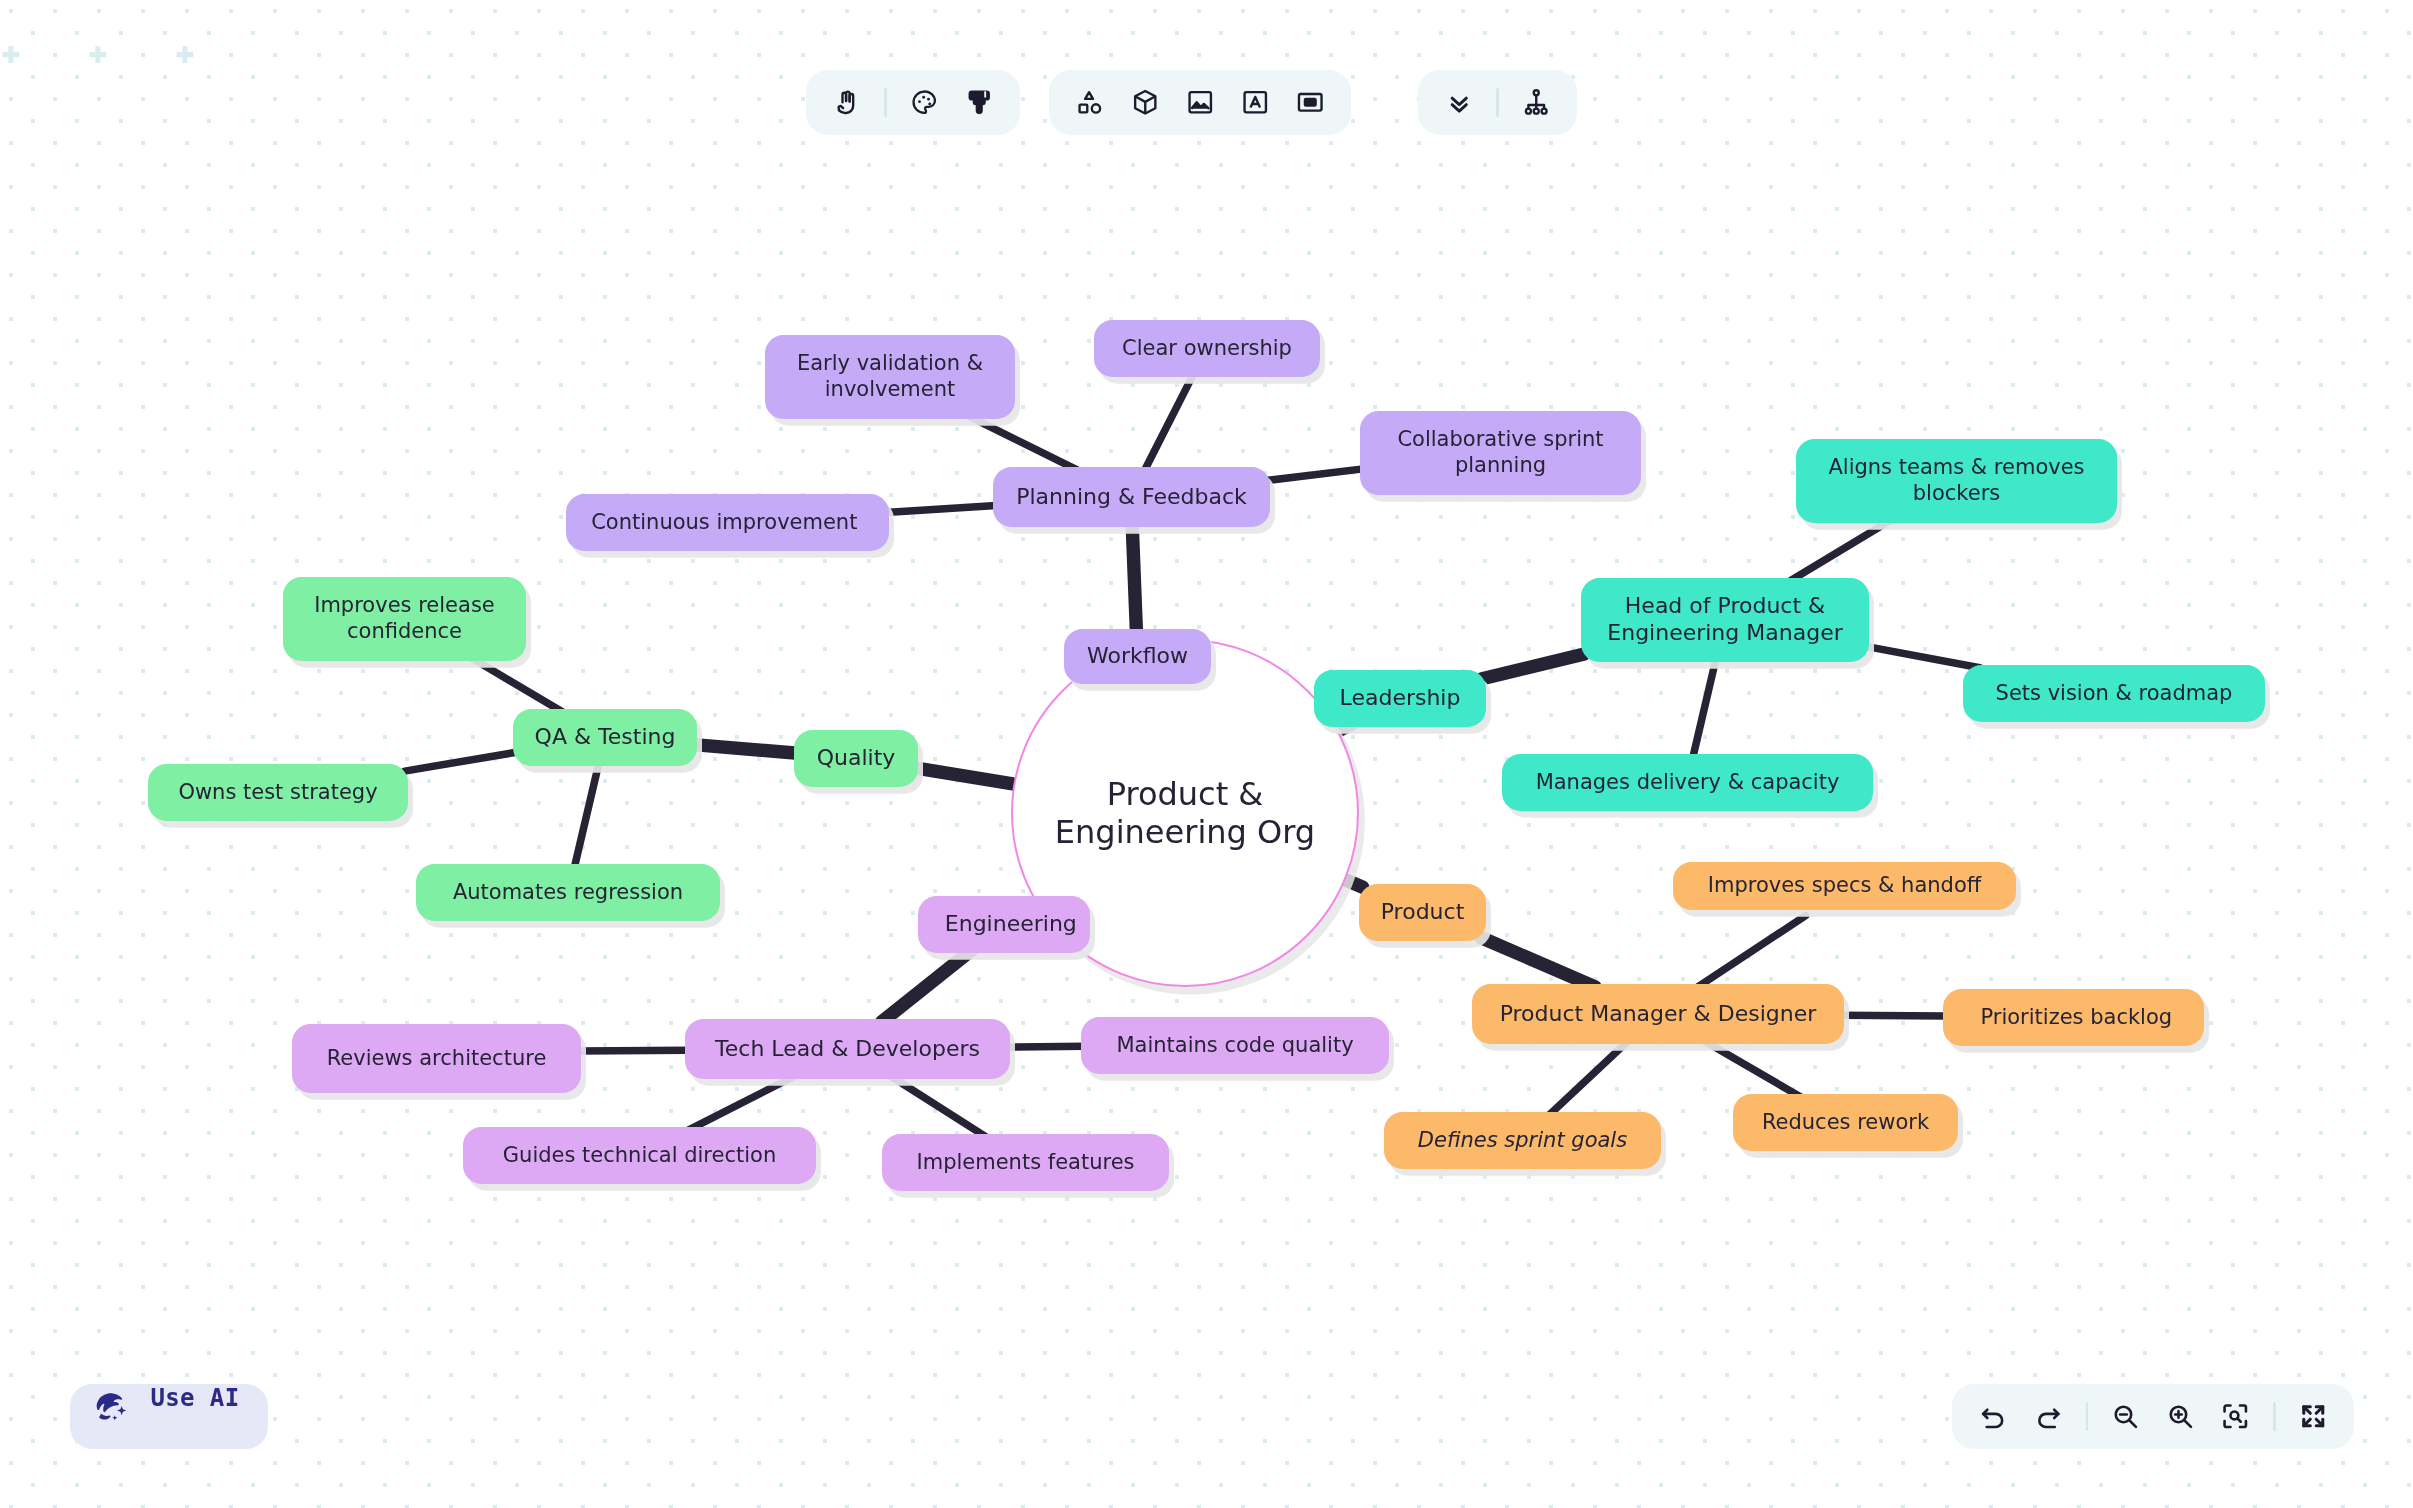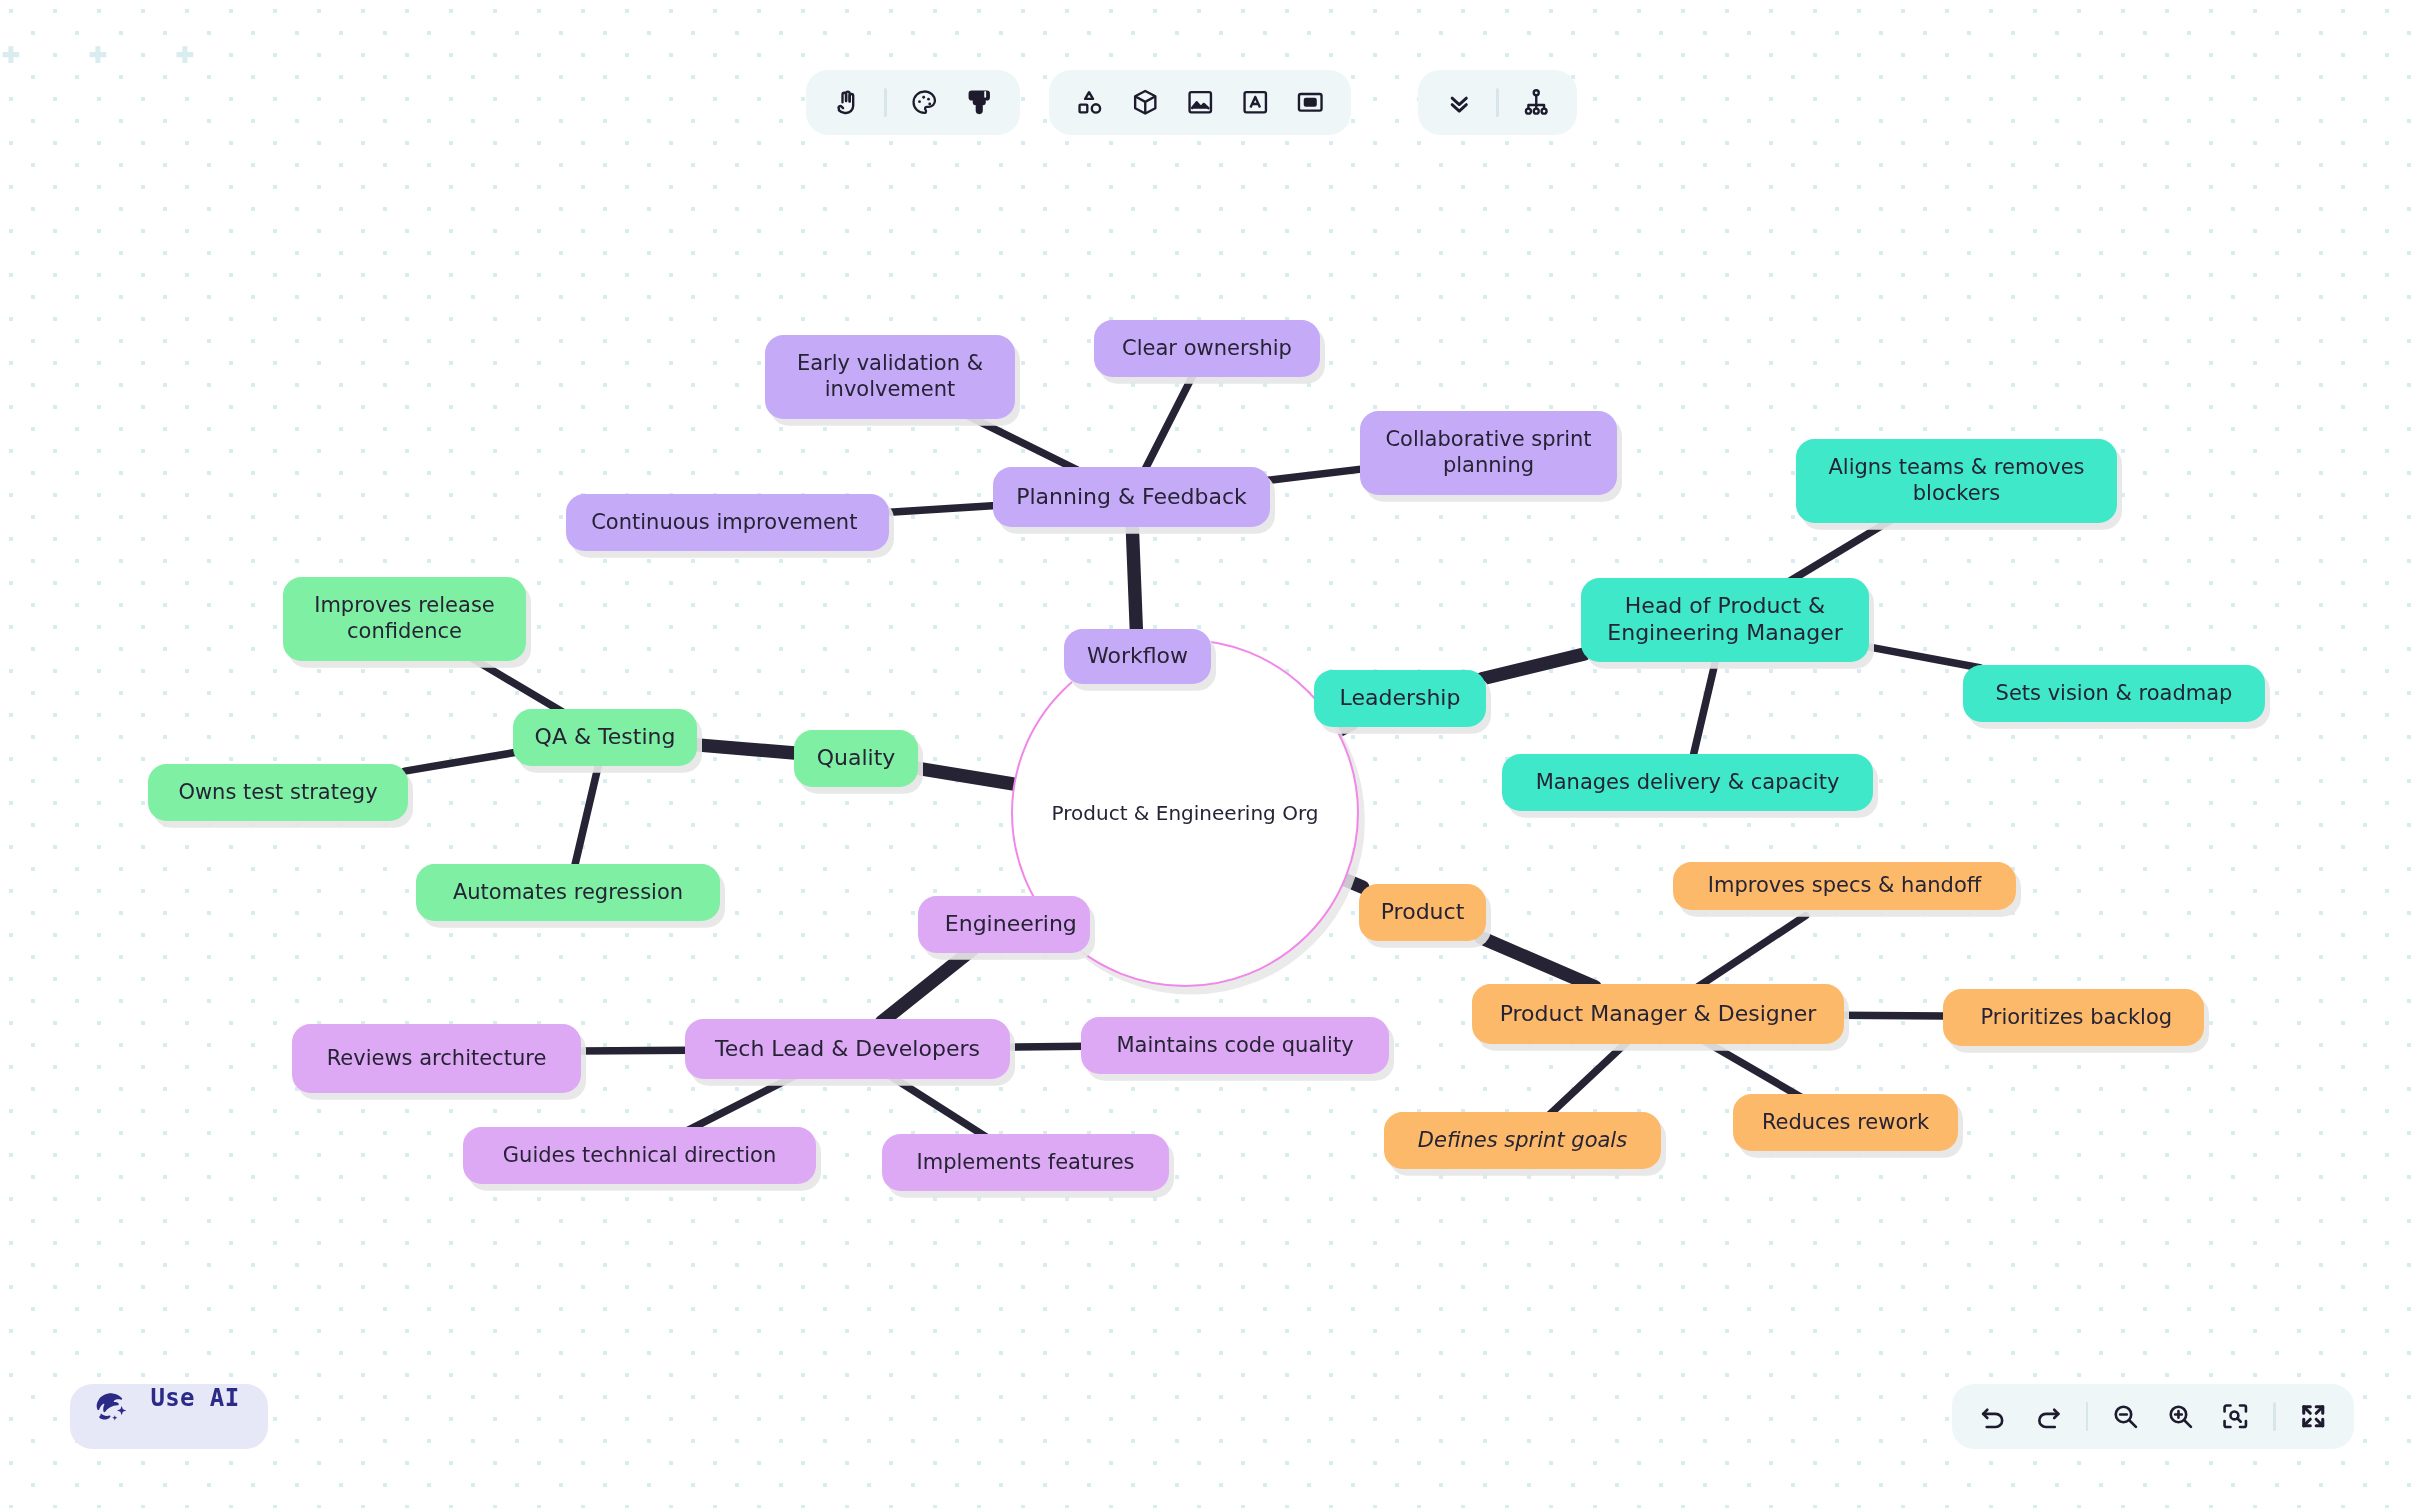--- a/index.html
+++ b/index.html
@@ -62,21 +62,21 @@
   .root-node {
     position: absolute;
     border-radius: 50%;
     border: 2.5px solid #f187e8;
     background: #ffffff;
     display: flex;
     align-items: center;
     justify-content: center;
     text-align: center;
     color: #262335;
-    font-size: 20px;
+    font-size: 32px;
     box-shadow: 5.9px 7.5px 0 0 rgba(230,230,230,0.85);
     z-index: 4;
     cursor: pointer;
   }
 
   
   .toolbar {
     position: absolute;
     display: flex;
     align-items: center;
@@ -649,21 +649,21 @@
 
   <div id="node-layer">
       <div class="root-node" style="left: 1011px; top: 639px; width: 348px; height: 348px;">
         <span>Product &amp; Engineering Org</span>
       </div>
       <div class="node" style="background: rgb(196, 170, 247); left: 1064px; top: 629px; width: 147px; height: 55px;"><span>Workflow</span></div>
       <div class="node" style="background: rgb(196, 170, 247); left: 993px; top: 467px; width: 277px; height: 60px;"><span>Planning &amp; Feedback</span></div>
       <div class="node small" style="background: rgb(196, 170, 247); left: 765px; top: 335px; width: 250px; height: 84px;"><span>Early validation &amp;
 involvement</span></div>
       <div class="node small" style="background: rgb(196, 170, 247); left: 1094px; top: 320px; width: 226px; height: 57px;"><span>Clear ownership</span></div>
-      <div class="node small" style="background: rgb(196, 170, 247); left: 1360px; top: 411px; width: 257px; height: 84px;"><span>Collaborative sprint
+      <div class="node small" style="background: rgb(196, 170, 247); left: 1360px; top: 411px; width: 281px; height: 84px;"><span>Collaborative sprint
 planning</span></div>
       <div class="node small" style="background: rgb(196, 170, 247); left: 566px; top: 494px; width: 323px; height: 57px; padding-left: 12px;"><span>Continuous improvement</span></div>
       <div class="node" style="background: rgb(62, 232, 200); left: 1314px; top: 670px; width: 172px; height: 57px;"><span>Leadership</span></div>
       <div class="node" style="background: rgb(62, 232, 200); left: 1581px; top: 578px; width: 288px; height: 84px;"><span>Head of Product &amp;
 Engineering Manager</span></div>
       <div class="node small" style="background: rgb(62, 232, 200); left: 1796px; top: 439px; width: 321px; height: 84px;"><span>Aligns teams &amp; removes
 blockers</span></div>
       <div class="node small" style="background: rgb(62, 232, 200); left: 1963px; top: 665px; width: 302px; height: 57px;"><span>Sets vision &amp; roadmap</span></div>
       <div class="node small" style="background: rgb(62, 232, 200); left: 1502px; top: 754px; width: 371px; height: 57px;"><span>Manages delivery &amp; capacity</span></div>
       <div class="node" style="background: rgb(252, 185, 106); left: 1359px; top: 884px; width: 127px; height: 57px;"><span>Product</span></div>

